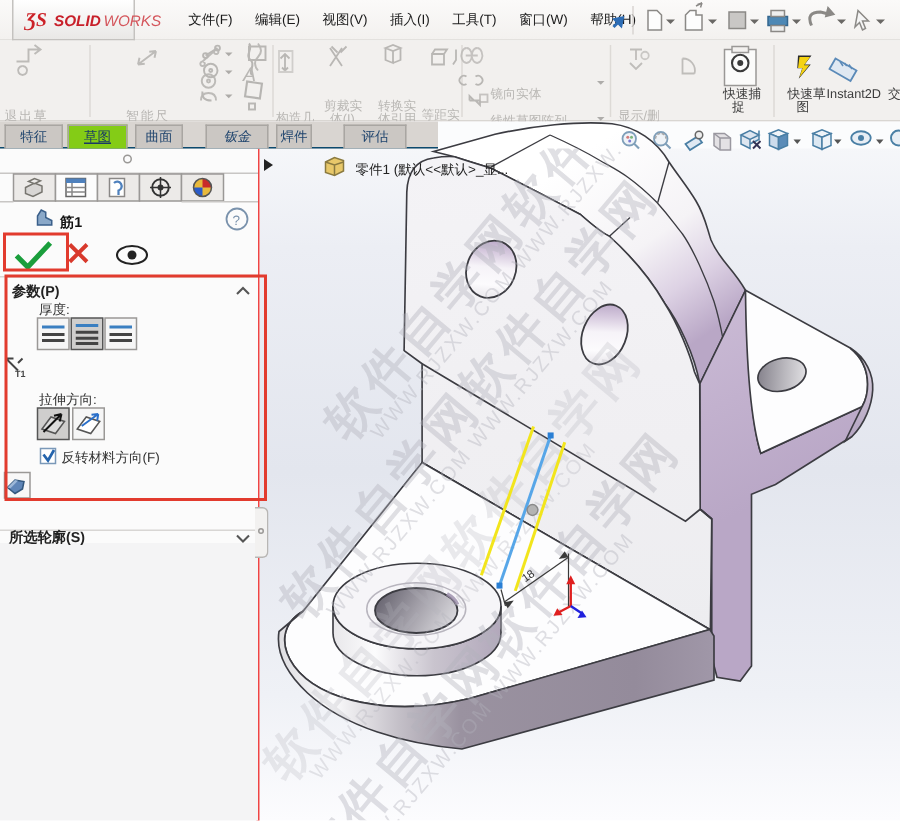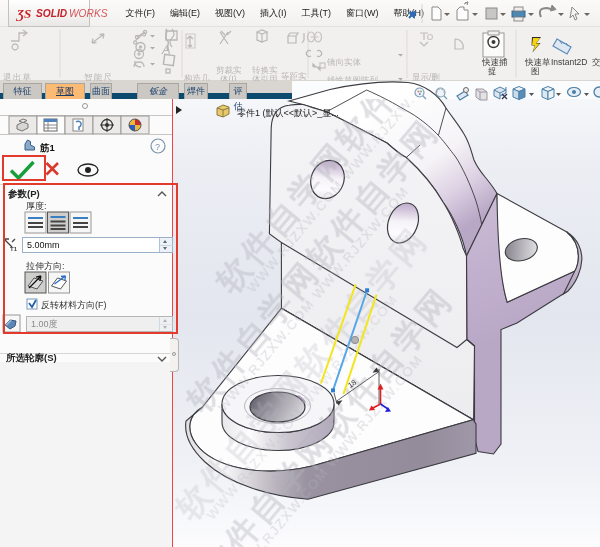--- a/index.html
+++ b/index.html
@@ -3,23 +3,23 @@
 <style>
 html,body{margin:0;padding:0;width:600px;height:547px;overflow:hidden;
  font-family:"Liberation Sans",sans-serif;-webkit-font-smoothing:antialiased;}
 *{box-sizing:border-box;}
 .abs{position:absolute;}
 #menubar{left:0;top:0;width:600px;height:27px;background:linear-gradient(#fbfaf9,#f3f1ef);border-bottom:1px solid #e3e1de;}
 #logo{left:8px;top:0;width:82px;height:27px;background:linear-gradient(#ffffff,#e9e8e6);border:1px solid #c4c2bf;border-top:none;}
 .menu{top:0;height:27px;line-height:27px;font-size:9px;color:#1a1a1a;}
 .mi{display:inline-block;margin:0 7.5px;}
 #tb{left:0;top:27px;width:600px;height:54px;background:#f2f0ee;border-bottom:1px solid #d9d6d2;}
-#tabs{left:0;top:81px;width:292px;height:18px;background:#d9d5d1;border-bottom:6px solid #0c4a6e;z-index:5;}
+#tabs{left:0;top:81px;width:292px;height:18px;background:#d9d5d1;border-bottom:1px solid #0c4a6e;z-index:5;}
 .tab{top:2px;height:16px;background:#cbc7c3;border:1px solid #a9a6a2;border-bottom:none;font-size:9px;color:#20456e;text-align:center;line-height:15px;}
-.tab.on{background:#fdba74;color:#1a3a66;text-decoration:underline;}
+.tab.on{background:#84cc16;color:#1a3a66;text-decoration:underline;}
 #panel{left:0;top:99px;width:173px;height:448px;background:#fafafa;border-right:2px solid #ef4444;z-index:4;}
 #vp{left:173px;top:81px;width:427px;height:466px;z-index:1;}
 .spin{position:absolute;right:0;top:0;width:13px;height:100%;border-left:1px solid #abc2dd;background:#eef2f7;}
 .spin:before{content:"";position:absolute;left:3px;top:2px;width:0;height:0;border-left:2.5px solid transparent;border-right:2.5px solid transparent;border-bottom:3px solid #5a6a7a;}
 .spin:after{content:"";position:absolute;left:3px;bottom:2px;width:0;height:0;border-left:2.5px solid transparent;border-right:2.5px solid transparent;border-top:3px solid #5a6a7a;}
 .spin i{position:absolute;left:0;top:50%;width:13px;height:1px;background:#c9d6e4;}
 </style></head>
 <body>
 <div id="menubar" class="abs"></div>
 <div id="logo" class="abs">
@@ -179,24 +179,24 @@
 <path d="M557,12 l14,8 -4,7 -14,-8 z" fill="#dfe8f2" stroke="#5b8ab8" stroke-width="1.2"></path>
 <path d="M560,14 l2,3 m1,-2 l1.5,2 m1.5,-1 l2,3" stroke="#5b8ab8" stroke-width="1"></path>
 <text x="551" y="38" font-size="8.5" fill="#3c3c3c">Instant2D</text>
 <text x="592" y="38" font-size="8.5" fill="#3c3c3c">交</text>
 </g>
 </svg>
 </div>
 <div id="tabs" class="abs">
 <div class="tab abs" style="left:3px;width:39px;">特征</div>
 <div class="tab abs on" style="left:45px;width:40px;">草图</div>
-<div class="tab abs" style="left:90px;width:22px;">曲面</div>
+<div class="tab abs" style="left:90px;width:32px;">曲面</div>
 <div class="tab abs" style="left:137px;width:42px;font-style:italic;">钣金</div>
 <div class="tab abs" style="left:184px;width:24px;">焊件</div>
-<div class="tab abs" style="left:229px;width:18px;">评估</div>
+<div class="tab abs" style="left:229px;width:42px;">评估</div>
 </div>
 <div id="panel" class="abs">
 <svg class="abs" style="left:0;top:0" width="172" height="448" viewBox="0 0 172 448">
 <rect x="0" y="0" width="172" height="448" fill="#fbfbfb"></rect>
 <rect x="0" y="263" width="172" height="185" fill="#f4f4f5"></rect>
 <circle cx="85" cy="7" r="2.5" fill="none" stroke="#9a9896"></circle>
 <line x1="0" y1="16.5" x2="172" y2="16.5" stroke="#c8c6c4"></line>
 <rect x="9" y="17" width="28" height="18" fill="#eceae8" stroke="#9a9896"></rect>
 <rect x="37" y="17" width="28" height="18" fill="#fcfcfc" stroke="#9a9896"></rect>
 <rect x="65" y="17" width="28" height="18" fill="#eceae8" stroke="#9a9896"></rect>
@@ -290,26 +290,20 @@
 </g>
 <g transform="translate(0,216)">
 <rect x="3" y="0" width="17" height="17" fill="#f8f8f8" stroke="#9a9896"></rect>
 <path d="M5,10 l5,-5 6,1 -1,5 -5,3 z" fill="#5f86b8" stroke="#33587e"></path>
 <path d="M5,10 l5,-5 2,0.5 -5,5 z" fill="#9db8d8"></path>
 </g>
 <line x1="0" y1="254.5" x2="172" y2="254.5" stroke="#d8d6d4"></line>
 <text x="6" y="262" font-size="9.5" font-weight="bold" fill="#222">所选轮廓(S)</text>
 <path d="M158,258 l4,4 4,-4" stroke="#555" fill="none" stroke-width="1.4"></path>
 </svg>
-<div class="abs" style="left:22px;top:138px;width:151px;height:16px;background:#fff;border:1px solid #9ab0c8;font-size:9px;color:#111;line-height:15px;padding-left:4px;">5.00mm<div class="spin">
-        <i></i>
-      </div></div>
-<div class="abs" style="left:26px;top:217px;width:147px;height:16px;background:#efefef;border:1px solid #b8b6b4;font-size:9px;color:#8a8a8a;line-height:15px;padding-left:4px;">1.00度<div class="spin" style="opacity:.45">
-        <i></i>
-      </div></div>
 </div>
 <div class="abs" style="left:170px;top:338px;width:9px;height:34px;background:#f2f1f0;border:1px solid #b8b6b4;border-left:none;border-radius:0 4px 4px 0;z-index:31;">
     <div class="abs" style="left:1.5px;top:13px;width:4px;height:4px;border:1px solid #9a9896;border-radius:50%;"></div>
   </div>
 <div class="abs" style="left:175px;top:108px;width:0;height:0;border-top:5px solid transparent;border-bottom:5px solid transparent;border-left:6px solid #222;"></div>
 <div class="abs" style="left:2px;top:155px;width:44px;height:26px;border:2px solid #e23b2e;z-index:30;"></div>
 <div class="abs" style="left:3px;top:183px;width:175px;height:151px;border:2px solid #e23b2e;z-index:30;"></div>
 <div id="vp" class="abs">
 <svg width="427" height="466" viewBox="173 81 427 466">
 <defs>

